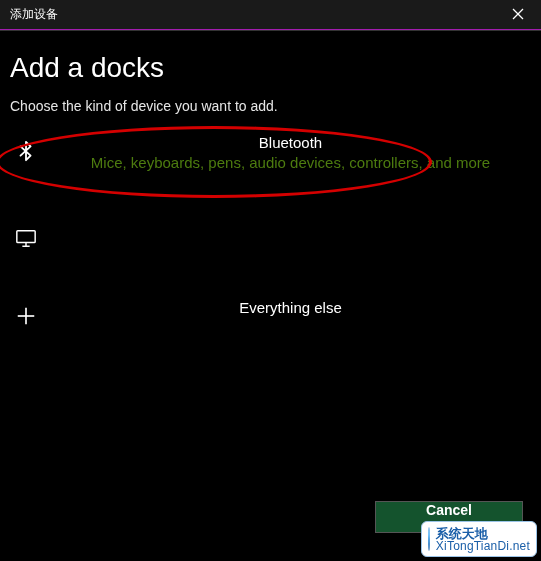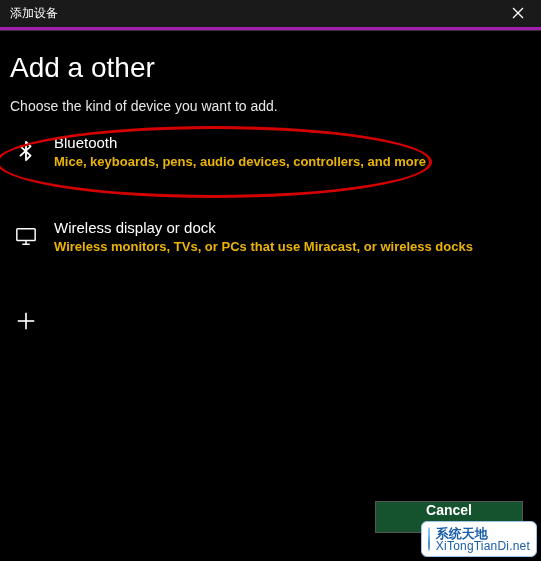--- a/index.html
+++ b/index.html
@@ -12,21 +12,21 @@
     overflow: hidden;
     position: relative;
   }
   .titlebar {
     height: 30px;
     display: flex;
     align-items: center;
     justify-content: space-between;
     padding-left: 10px;
     background: #1a1a1a;
-    border-bottom: 3px solid #a21caf;
+    border-bottom: 1px solid #a21caf;
   }
   .titlebar-title { font-size: 12px; color: #fff; }
   .close-btn {
     width: 46px; height: 30px;
     display: flex; align-items: center; justify-content: center;
     cursor: pointer;
   }
   .close-btn svg { width: 12px; height: 12px; }
   .content { padding: 10px 10px 0 10px; }
   .heading { font-size: 28px; font-weight: 400; margin-top: 12px; margin-bottom: 14px; color: #fff; }
@@ -43,23 +43,23 @@
   }
   .option-icon {
     width: 24px;
     flex: 0 0 24px;
     display: flex;
     align-items: center;
     justify-content: center;
     margin-top: 6px;
   }
   .option-icon svg { width: 22px; height: 22px; fill: #fff; stroke: #fff; }
-  .option-text { flex: 1; }
+  .option-text { flex: 1; text-align: center; }
   .option-title { font-size: 15px; color: #fff; margin-bottom: 3px; }
-  .option-desc { font-size: 13px; font-weight: 700; color: #eab308; }
+  .option-desc { font-size: 15px; font-weight: 400; color: #4d7c0f; }
   .highlight-ellipse {
     position: absolute;
     border: 3px solid #d40000;
     border-radius: 50%;
     left: -4px;
     top: 126px;
     width: 436px;
     height: 72px;
     pointer-events: none;
     z-index: 10;
@@ -116,21 +116,21 @@
           <line x1="1" y1="1" x2="11" y2="11" stroke="#fff" stroke-width="1.2"></line>
           <line x1="11" y1="1" x2="1" y2="11" stroke="#fff" stroke-width="1.2"></line>
         </svg>
     </span>
   </div>
 </div>
 
 <div class="separator"></div>
 
 <div class="content">
-  <div class="heading">Add a other</div>
+  <div class="heading">Add a docks</div>
   <div class="subheading">Choose the kind of device you want to add.</div>
 
   <div class="highlight-ellipse"></div>
 
   <div class="options">
 
     <div class="option">
       <div class="option-icon">
         <svg viewBox="0 0 24 24">
             <path d="M6 7 L17 17 L12 22 L12 2 L17 7 L6 17" fill="none" stroke="#fff" stroke-width="2" stroke-linejoin="round" stroke-linecap="round"></path>
@@ -143,34 +143,31 @@
     </div>
 
     <div class="option">
       <div class="option-icon">
         <svg viewBox="0 0 24 24">
             <rect x="2" y="4" width="20" height="13" rx="1" fill="none" stroke="#fff" stroke-width="1.6"></rect>
             <line x1="8" y1="21" x2="16" y2="21" stroke="#fff" stroke-width="1.6"></line>
             <line x1="12" y1="17" x2="12" y2="21" stroke="#fff" stroke-width="1.6"></line>
           </svg>
       </div>
-      <div class="option-text">
-        <div class="option-title">Wireless display or dock</div>
-        <div class="option-desc">Wireless monitors, TVs, or PCs that use Miracast, or wireless docks</div>
-      </div>
     </div>
 
     <div class="option">
       <div class="option-icon">
         <svg viewBox="0 0 24 24">
             <line x1="12" y1="3" x2="12" y2="21" stroke="#fff" stroke-width="1.8"></line>
             <line x1="3" y1="12" x2="21" y2="12" stroke="#fff" stroke-width="1.8"></line>
           </svg>
       </div>
       <div class="option-text">
+        <div class="option-title">Everything else</div>
       </div>
     </div>
 
   </div>
 </div>
 
 <div class="cancel-btn">
   <span>Cancel</span>
 </div>
 

